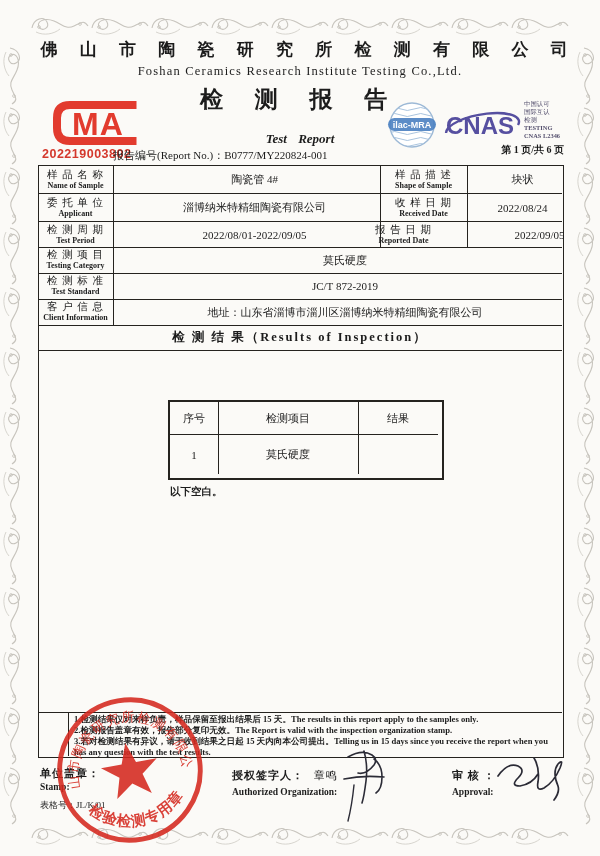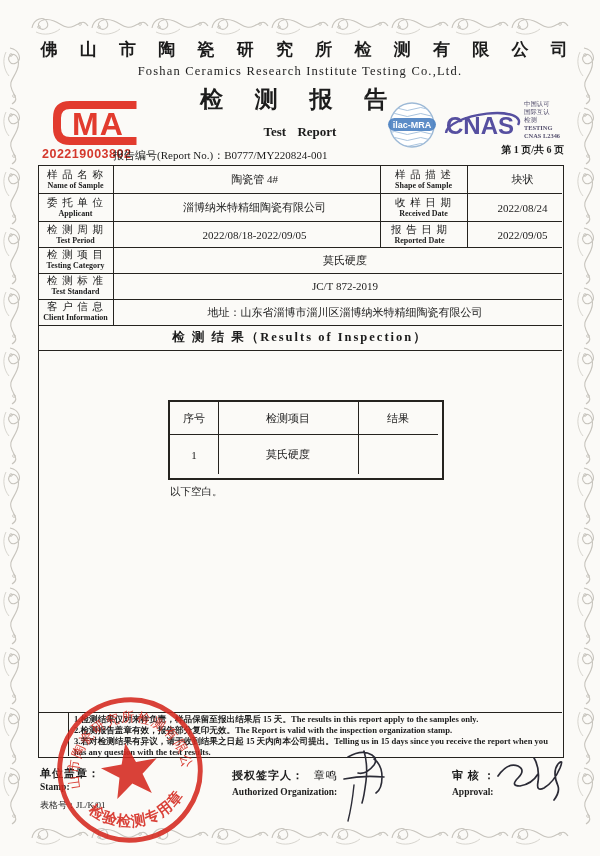--- a/index.html
+++ b/index.html
@@ -16,21 +16,21 @@
   .company-cn{font-size:17px;font-weight:bold;letter-spacing:9px;white-space:nowrap;}
   .company-en{font-size:12.5px;letter-spacing:1.2px;}
   .title-cn{font-size:23px;font-weight:bold;letter-spacing:13px;white-space:nowrap;}
   .title-en{font-size:13px;font-weight:bold;word-spacing:8px;}
   .rednum{color:#d4382c;font-weight:bold;font-size:12.5px;letter-spacing:.5px;font-family:"Liberation Sans",sans-serif;text-align:center;}
   .pgmark{font-size:10px;font-weight:bold;}
   .repline{font-size:11px;}
   .sec-title{font-size:12.5px;font-weight:bold;letter-spacing:2px;display:flex;align-items:center;justify-content:center;}
   .itbl-h{font-size:11px;display:flex;align-items:center;justify-content:center;}
   .note-line{font-size:8.6px;font-weight:bold;line-height:11px;}
-  .blanknote{font-size:10.5px;}
+  .blanknote{font-size:10.5px;font-weight:bold;}
   .ftcn{font-size:11px;font-weight:bold;letter-spacing:1px;}
   .ften{font-size:9.5px;font-weight:bold;}
   .ftsmall{font-size:9px;}
   .acc-line{font-size:6.4px;line-height:8px;color:#55506e;text-align:left;}
   .acc-line.b{font-weight:bold;}
   svg text{font-family:"Liberation Sans","DejaVu Sans",sans-serif;}
 </style>
 </head>
 <body>
 
@@ -95,21 +95,21 @@
       <use href="#curl" x="540" y="0"></use>
         <use href="#curl" x="600" y="0"></use>
         <use href="#curl" x="660" y="0"></use>
         <use href="#curl" x="720" y="0"></use>
     </g>
   </svg>
 
   <div class="abs ctr company-cn" style="left:0;right:0;top:38px;padding-left:17px;">佛 山 市 陶 瓷 研 究 所 检 测 有 限 公 司</div>
   <div class="abs ctr company-en" style="left:0;right:0;top:64px;">Foshan Ceramics Research Institute Testing Co.,Ltd.</div>
   <div class="abs ctr title-cn" style="left:0;right:0;top:84px;">检 测 报 告</div>
-  <div class="abs ctr title-en" style="left:0;right:0;top:124px;">Test  Report</div>
+  <div class="abs ctr title-en" style="left:0;right:0;top:131px;font-style:italic;">Test  Report</div>
 
   <svg class="abs" style="left:48px;top:98px;" width="104" height="50" viewBox="0 0 104 50">
     <path d="M86,7 H22 Q9,7 9,20 v10 Q9,43 22,43 h64" fill="none" stroke="#e23b2e" stroke-width="8" stroke-linecap="butt"></path>
     <path d="M86,3 v8 M86,39 v8" stroke="#e23b2e" stroke-width="5"></path>
     <text x="50" y="37" text-anchor="middle" font-size="32" font-weight="bold" fill="#e23b2e" letter-spacing="1">MA</text>
   </svg>
   <div class="abs rednum" style="left:42px;top:147px;">202219003802</div>
 
   <svg class="abs" style="left:386px;top:99px;" width="52" height="52" viewBox="0 0 52 52">
     <defs>
@@ -181,26 +181,26 @@
   <div class="cell" style="left:381px;top:194px;width:85px;height:27px;">
     <div class="lblcn">收  样  日  期</div>
     <div class="lblen">Received  Date</div>
   </div>
   <div class="cell val" style="left:468px;top:194px;width:93px;height:27px;">2022/08/24</div>
 
   <div class="cell" style="left:39px;top:222px;width:73px;height:25px;">
     <div class="lblcn">检  测  周  期</div>
     <div class="lblen">Test Period</div>
   </div>
-  <div class="cell val" style="left:114px;top:222px;width:265px;height:25px;">2022/08/18-2022/09/05</div>
-  <div class="cell" style="left:377px;top:222px;width:85px;height:25px;">
+  <div class="cell val" style="left:114px;top:222px;width:265px;height:25px;">2022/08/01-2022/09/05</div>
+  <div class="cell" style="left:361px;top:222px;width:85px;height:25px;">
     <div class="lblcn">报  告  日  期</div>
     <div class="lblen">Reported  Date</div>
   </div>
-  <div class="cell val" style="left:468px;top:222px;width:93px;height:25px;">2022/09/05</div>
+  <div class="cell val" style="left:485px;top:222px;width:93px;height:25px;">2022/09/05</div>
 
   <div class="cell" style="left:39px;top:248px;width:73px;height:24px;">
     <div class="lblcn">检  测  项  目</div>
     <div class="lblen">Testing Category</div>
   </div>
   <div class="cell val" style="left:114px;top:248px;width:446px;height:24px;">莫氏硬度</div>
 
   <div class="cell" style="left:39px;top:274px;width:73px;height:24px;">
     <div class="lblcn">检  测  标  准</div>
     <div class="lblen">Test  Standard</div>

